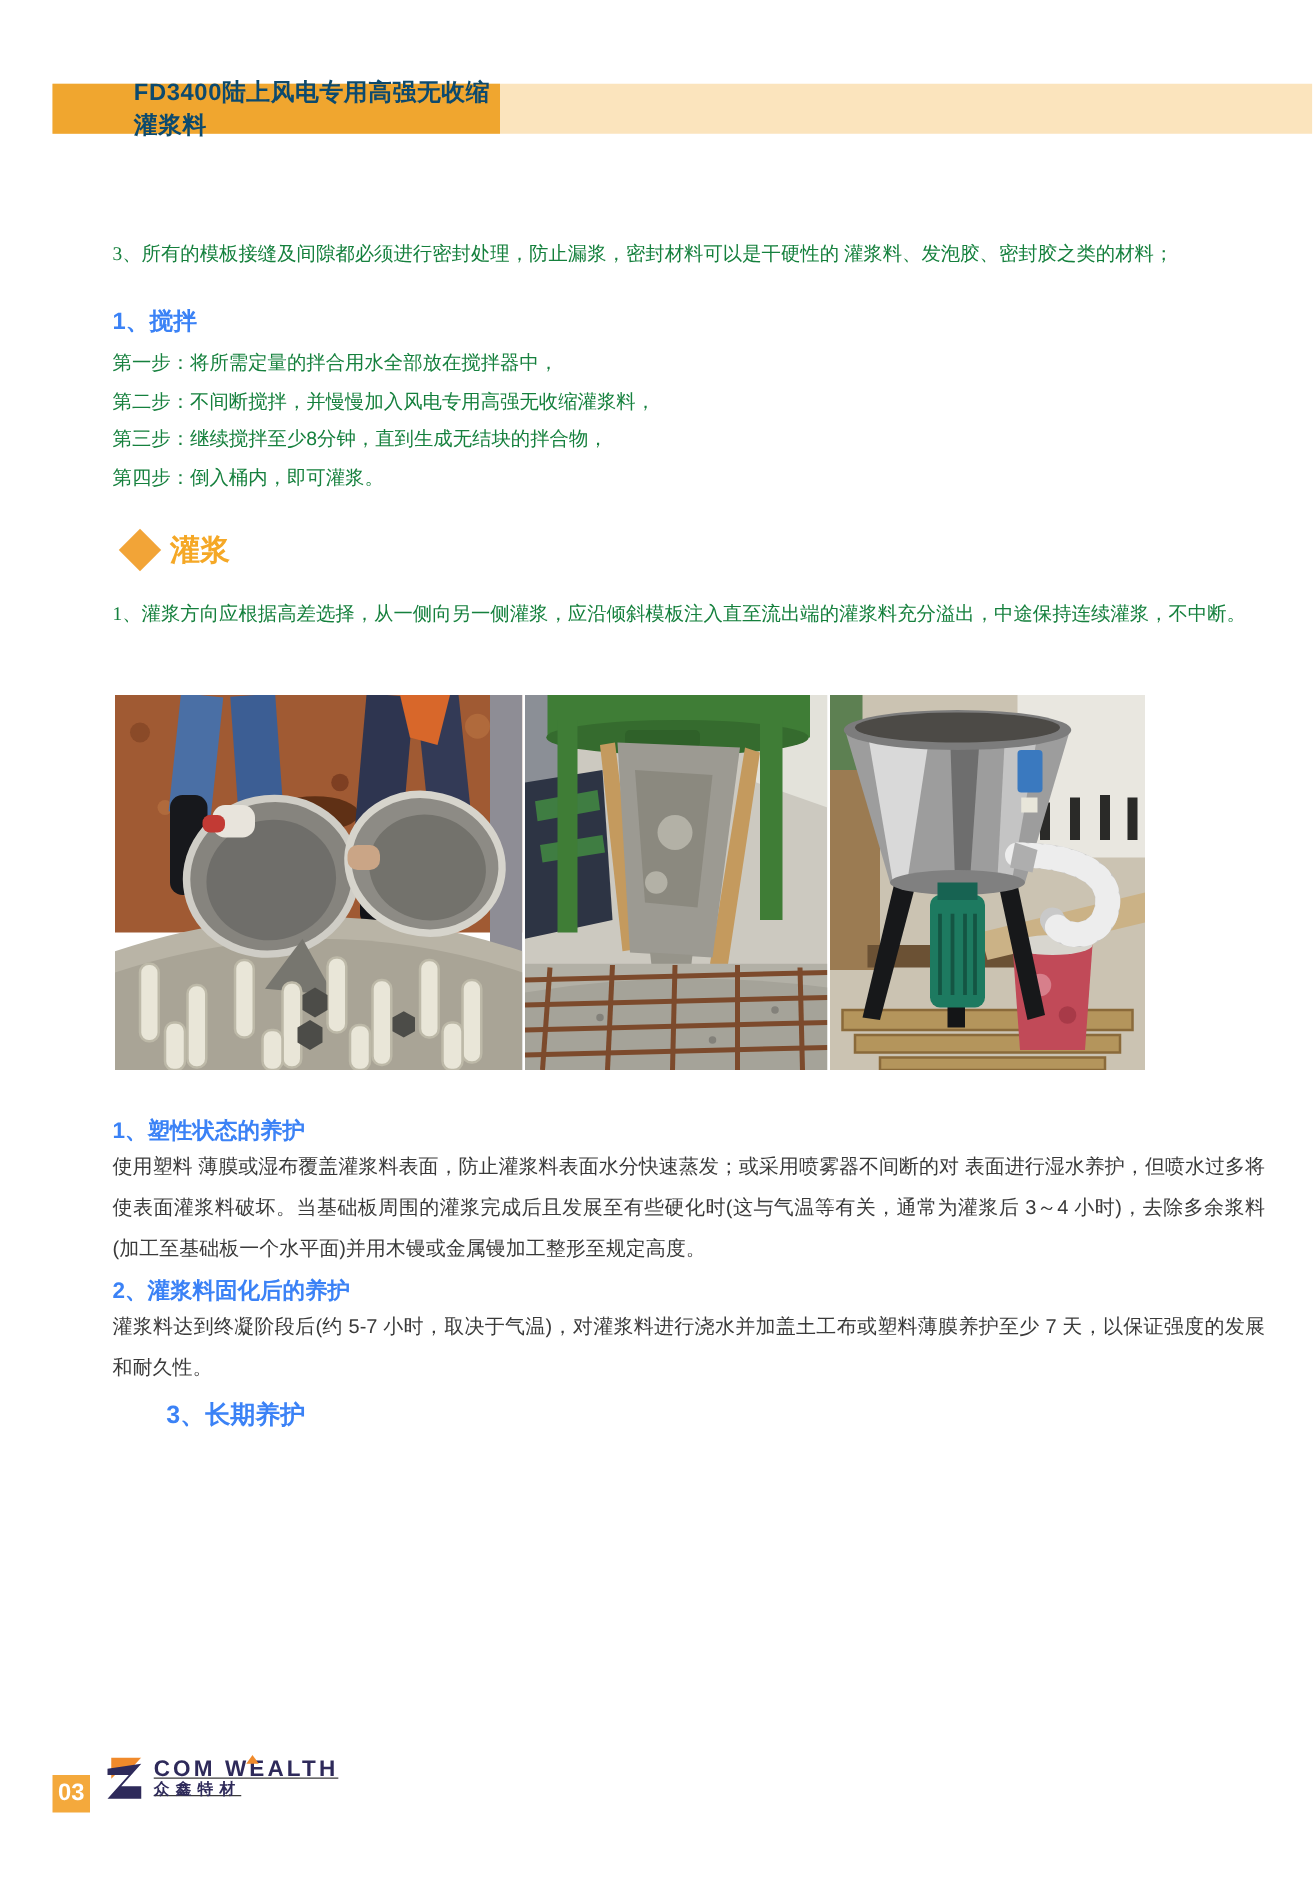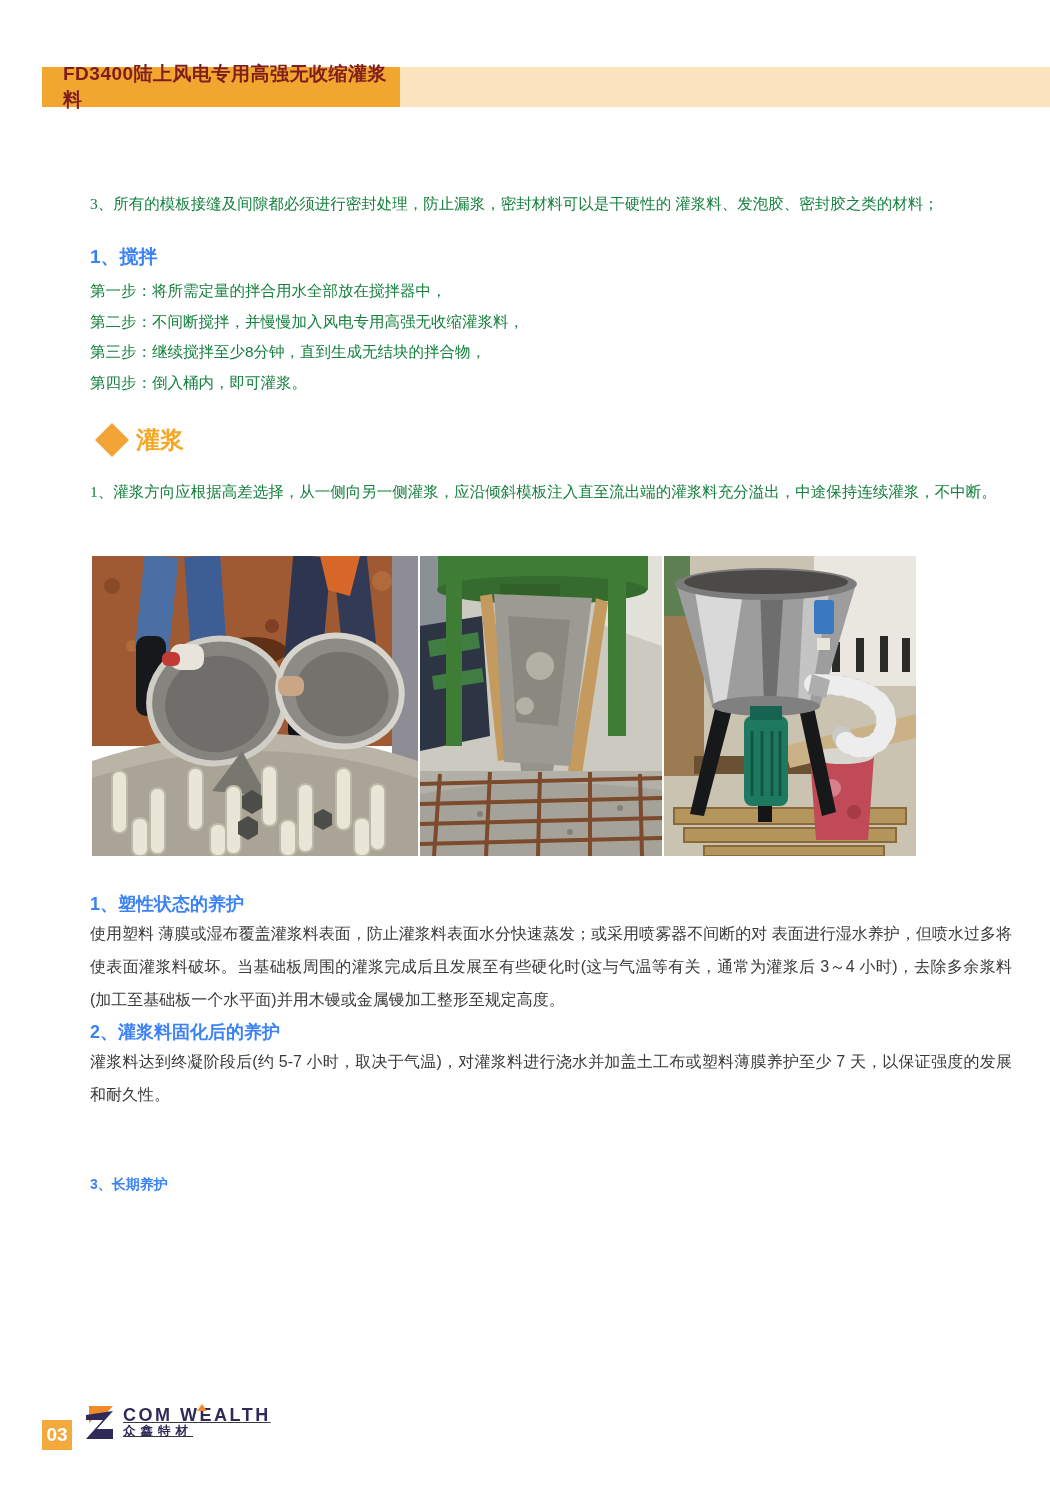--- a/index.html
+++ b/index.html
@@ -5,21 +5,21 @@
   html,body{margin:0;padding:0;background:#ffffff;}
   .page{
     position:relative;width:1050px;height:1502px;background:#ffffff;
     font-family:"Liberation Sans","DejaVu Sans",sans-serif;
     color:#3a3a3a;overflow:hidden;
   }
   
   .band{position:absolute;top:67px;left:42px;right:0;height:40px;background:#fbe4bd;}
   .badge{position:absolute;top:0;left:0;width:358px;height:40px;background:#f0a62f;
     display:flex;align-items:center;padding-left:21px;box-sizing:border-box;}
-  .badge span{color:#7f1d1d;font-size:19px;font-weight:bold;letter-spacing:.5px;}
+  .badge span{color:#0c4a6e;font-size:19px;font-weight:bold;letter-spacing:.5px;margin-left:44px;}
   
   .para{position:absolute;left:90px;font-size:15.5px;line-height:27px;color:#15803d;white-space:nowrap;font-family:Liberation Serif, serif;}
   .wrap-para{position:absolute;left:90px;width:922px;font-size:16px;line-height:33px;
     color:#3a3a3a;text-align:justify;}
   .h-orange{position:absolute;left:90px;color:#3b82f6;font-weight:bold;font-size:19px;}
   .steps{position:absolute;left:90px;top:276px;font-size:15.5px;line-height:30.5px;color:#15803d;}
   
   .sec-head{position:absolute;left:96px;top:420px;height:40px;display:flex;align-items:center;}
   .diamond{width:24px;height:24px;background:#f2a437;transform:rotate(45deg);margin:0 12px 0 4px;}
   .sec-head span{color:#f5a826;font-weight:bold;font-size:24px;}
@@ -228,21 +228,21 @@
       </svg>
     </div>
   </div>
 
   <div class="h-orange" style="top:892px;font-size:18px;">1、塑性状态的养护</div>
   <div class="wrap-para" style="top:917px;">使用塑料 薄膜或湿布覆盖灌浆料表面，防止灌浆料表面水分快速蒸发；或采用喷雾器不间断的对 表面进行湿水养护，但喷水过多将使表面灌浆料破坏。当基础板周围的灌浆完成后且发展至有些硬化时(这与气温等有关，通常为灌浆后 3～4 小时)，去除多余浆料(加工至基础板一个水平面)并用木镘或金属镘加工整形至规定高度。</div>
 
   <div class="h-orange" style="top:1020px;font-size:18px;">2、灌浆料固化后的养护</div>
   <div class="wrap-para" style="top:1045px;">灌浆料达到终凝阶段后(约 5-7 小时，取决于气温)，对灌浆料进行浇水并加盖土工布或塑料薄膜养护至少 7 天，以保证强度的发展和耐久性。</div>
 
-  <div class="h-orange" style="top:1176px;font-size:14px;">3、长期养护</div>
+  <div class="h-orange" style="top:1118px;font-size:20px;margin-left:43px;">3、长期养护</div>
 
   <div class="footer">
     <div class="pagebadge">03</div>
     <div class="logo">
       <svg class="logo-mark" viewBox="0 0 30 34">
         <path d="M4 0 H28 L18 11 H10 L4 17 Z" fill="#f08a2b"></path>
         <path d="M28 5 L12 23 H28 V33 H1 L18 14 H1 V9 Z" fill="#2e2a5a"></path>
       </svg>
       <div class="logo-texts">
         <div class="logo-en">COM WEALTH</div>

